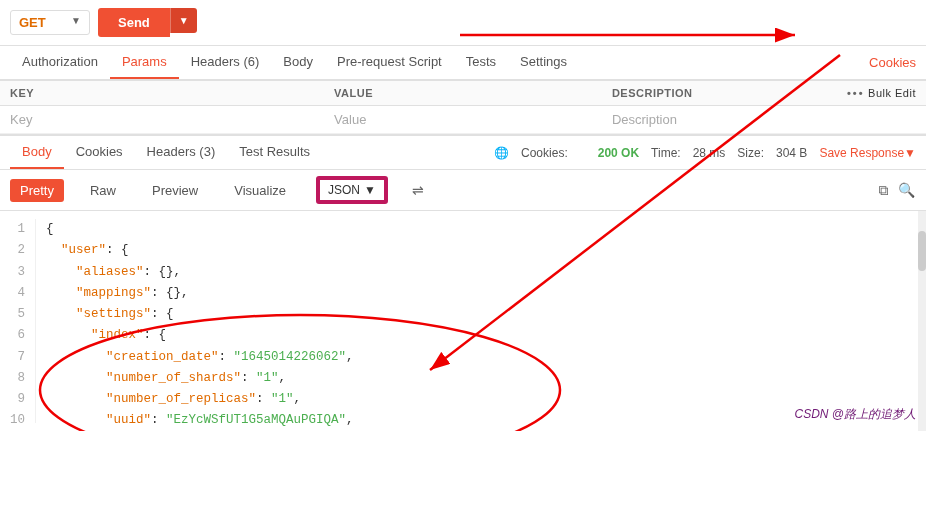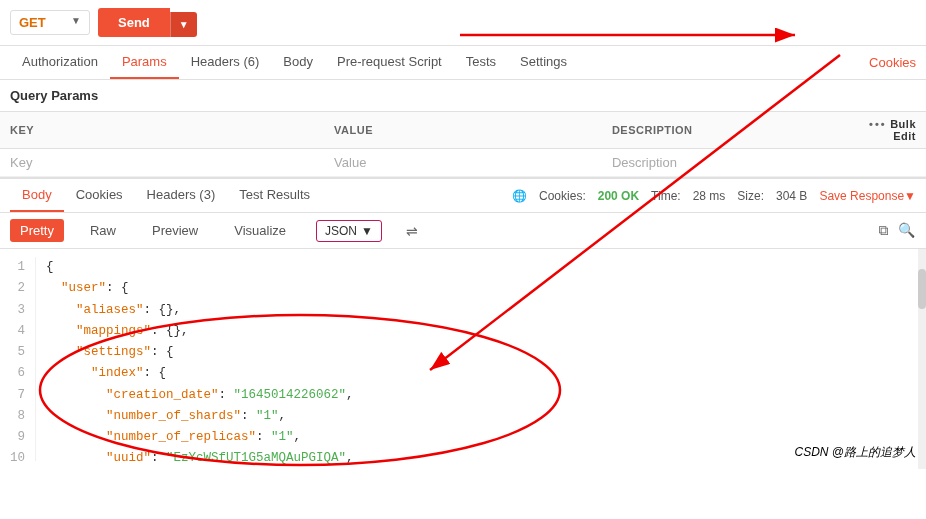--- a/index.html
+++ b/index.html
@@ -13,21 +13,21 @@
       display: flex; align-items: flex-start; border: 1px solid #ddd; border-radius: 3px; padding: 4px 8px;
       background: #fff; cursor: pointer; font-size: 13px; font-weight: 600; color: #e06b00; min-width: 80px;
       justify-content: space-between;
     }
     .method-select .chevron { font-size: 10px; color: #666; margin-left: 4px; }
     .url-input {
       flex: 1; border: 1px solid #ddd; border-radius: 3px; padding: 6px 10px; font-size: 13px; color: #333;
       outline: none;
     }
     .send-btn-group {
-      display: flex; align-items: flex-end;
+      display: flex; align-items: flex-start;
     }
     .send-btn {
       background: #f05033; color: #fff; border: none; border-radius: 3px 0 0 3px; padding: 7px 20px;
       font-size: 13px; font-weight: 600; cursor: pointer;
     }
     .send-dropdown {
       background: #d94329; color: #fff; border: none; border-radius: 0 3px 3px 0; padding: 7px 8px;
       font-size: 10px; cursor: pointer; border-left: 1px solid rgba(255,255,255,0.3);
     }
 
@@ -51,48 +51,48 @@
       letter-spacing: 0.5px;
     }
     .params-table td {
       padding: 6px 10px; border-bottom: 1px solid #f0f0f0; color: #aaa; font-size: 13px;
     }
     .params-table th:last-child, .params-table td:last-child { text-align: right; }
     .col-key { width: 35%; }
     .col-value { width: 30%; }
     .col-desc { width: 25%; }
     .col-actions { width: 10%; }
-    .bulk-edit { color: #333; font-weight: 700; }
+    .bulk-edit { color: #333; font-weight: 400; }
     .more-dots { color: #666; letter-spacing: 2px; }
 
     
     .response-section { border-top: 2px solid #e0e0e0; }
     .response-tabs {
       display: flex; align-items: center; padding: 0 10px; border-bottom: 1px solid #e0e0e0;
     }
     .response-tab {
       padding: 8px 12px; font-size: 13px; color: #555; cursor: pointer; border-bottom: 2px solid transparent;
     }
     .response-tab.active { color: #f05033; border-bottom-color: #f05033; }
     .response-status {
       margin-left: auto; display: flex; align-items: center; gap: 12px; font-size: 12px; color: #555;
     }
-    .status-ok { color: #4CAF50; font-weight: 600; }
+    .status-ok { color: #4CAF50; font-weight: 600; margin-left: 18px; }
     .save-response { color: #f05033; cursor: pointer; font-weight: 500; display: flex; align-items: center; }
 
     
     .body-subtabs {
       display: flex; align-items: center; padding: 6px 10px; border-bottom: 1px solid #e0e0e0; gap: 16px;
     }
     .body-subtab {
       padding: 4px 10px; font-size: 13px; color: #555; cursor: pointer; border-radius: 3px;
     }
     .body-subtab.active { background: #f05033; color: #fff; border-radius: 3px; }
     .json-select {
-      display: flex; align-items: center; border: 1px solid #be185d; border-radius: 3px; padding: 3px 8px;
+      display: flex; align-items: center; border: 4px solid #be185d; border-radius: 3px; padding: 3px 8px;
       background: #fff; font-size: 12px; cursor: pointer; gap: 4px; margin-left: 4px;
     }
     .filter-icon { margin-left: 8px; color: #666; cursor: pointer; font-size: 14px; }
     .body-icons { margin-left: auto; display: flex; gap: 10px; color: #666; }
     .body-icon { cursor: pointer; font-size: 14px; }
 
     
     .code-area {
       display: flex; font-family: 'Courier New', Courier, monospace; font-size: 12.5px;
       line-height: 1.7; padding: 8px 0; overflow-y: auto; max-height: 220px; position: relative;
@@ -103,21 +103,21 @@
     }
     .line-numbers div { line-height: 1.7; }
     .code-content { padding: 0 10px; flex: 1; }
     .code-content div { line-height: 1.7; white-space: pre; }
     .k { color: #e06b00; } 
     .s { color: #4CAF50; } 
     .p { color: #333; }
 
     
     .watermark {
-      position: absolute; bottom: 8px; right: 10px; font-size: 12px; color: #000000; font-style: italic;
+      position: absolute; bottom: 8px; right: 10px; font-size: 12px; color: #701a75; font-style: italic;
     }
 
     .main-container { position: relative; }
   </style>
 </head>
 <body>
 
 <div class="main-container">
 
   <div class="top-bar">
@@ -135,21 +135,20 @@
     <div class="nav-tab">Authorization</div>
     <div class="nav-tab active">Params</div>
     <div class="nav-tab">Headers (6)</div>
     <div class="nav-tab">Body</div>
     <div class="nav-tab">Pre-request Script</div>
     <div class="nav-tab">Tests</div>
     <div class="nav-tab">Settings</div>
     <div class="nav-tab-right">Cookies</div>
   </div>
 
-  <div class="section-title">Query Params</div>
   <table class="params-table">
     <thead>
       <tr>
         <th class="col-key">KEY</th>
         <th class="col-value">VALUE</th>
         <th class="col-desc">DESCRIPTION</th>
         <th class="col-actions">
           <span class="more-dots">•••</span>
           <span class="bulk-edit">Bulk Edit</span>
         </th>

